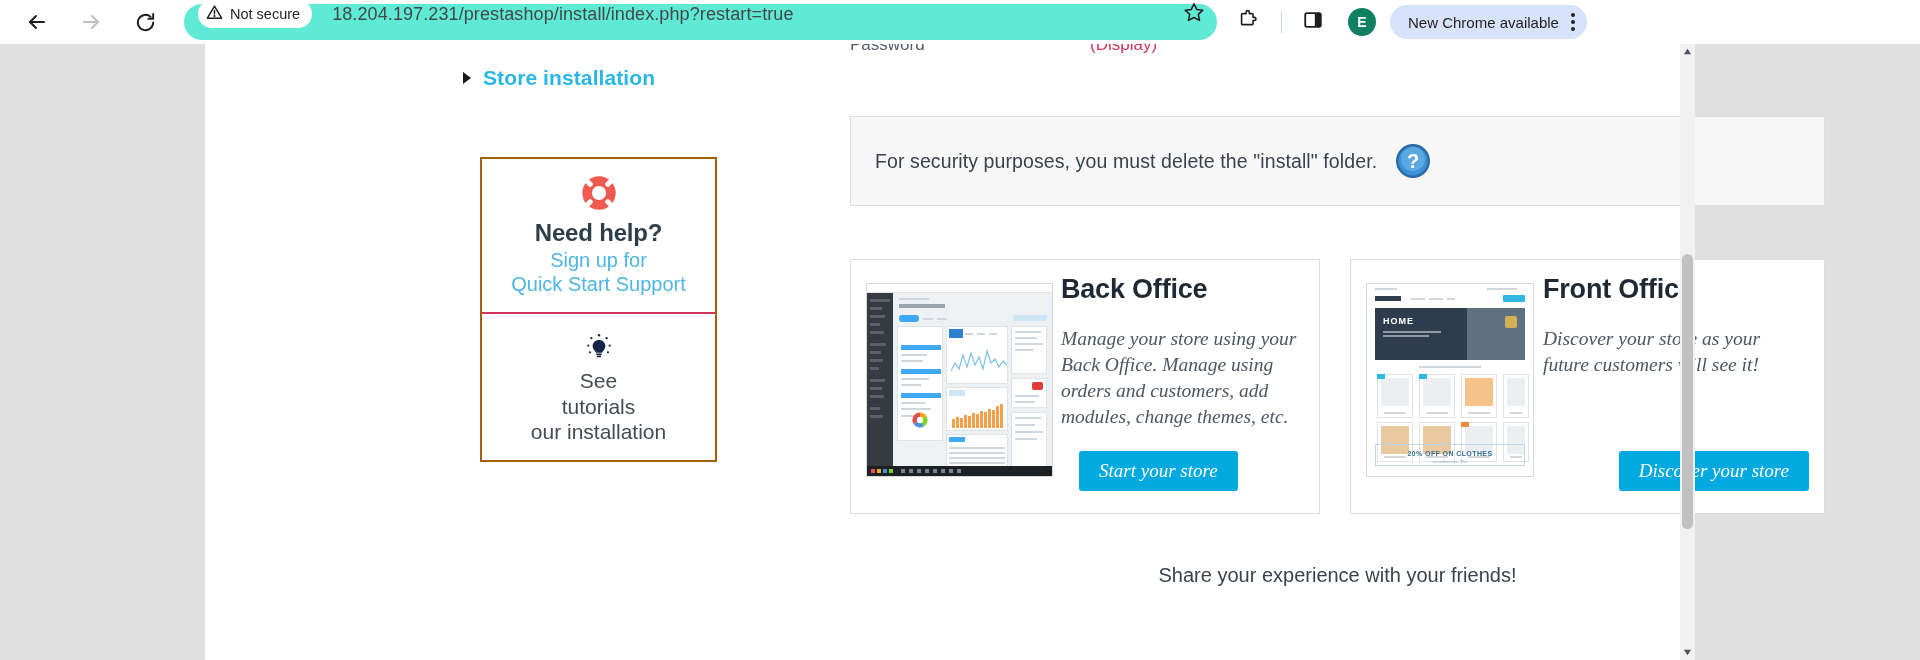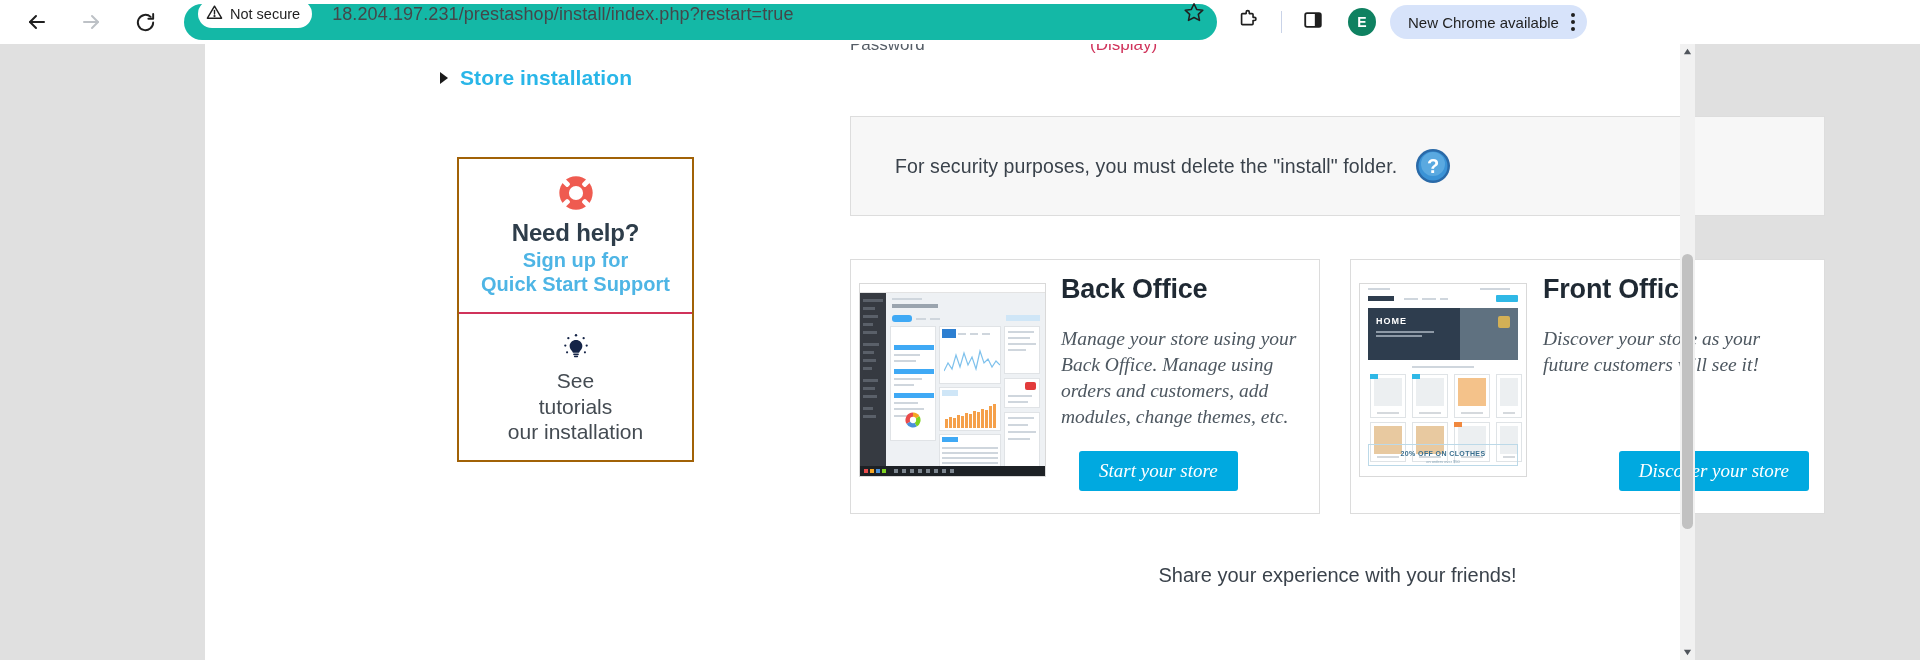--- a/index.html
+++ b/index.html
@@ -27,21 +27,21 @@
   }
   .nav-btn svg { display: block; }
   .nav-back { margin-left: 16px; }
   .nav-fwd  { margin-left: 12px; }
   .nav-rel  { margin-left: 12px; }
 
   .omnibox {
     margin-left: 18px;
     height: 36px;
     width: 1033px;
-    background: #14b8a6;
+    background: #5eead4;
     border-radius: 18px;
     display: flex; align-items: center;
     padding: 0 6px 16px 14px;
     flex: 0 0 auto;
   }
   .notsecure {
     display: flex; align-items: center;
     background: #ffffff;
     border-radius: 14px;
     height: 28px;
@@ -115,21 +115,21 @@
     background: #c1c1c1; border-radius: 6px;
   }
   .scroll-up, .scroll-down {
     position: absolute; right: 0; width: 15px; height: 15px;
     display: flex; align-items: center; justify-content: center;
   }
   .scroll-up { top: 0; }
   .scroll-down { bottom: 0; }
 
   
-  .left-col { position: absolute; left: 235px; top: 0; width: 255px; }
+  .left-col { position: absolute; left: 258px; top: 0; width: 255px; }
 
   .store-install {
     display: flex; align-items: center;
     margin-top: 22px;
   }
   .tri {
     width: 0; height: 0;
     border-left: 8px solid #1a1a1a;
     border-top: 6px solid transparent;
     border-bottom: 6px solid transparent;
@@ -152,21 +152,21 @@
   }
   .help-cell + .help-cell { border-top: 2px solid #d0335b; }
 
   .lifebuoy { margin: 0 auto 7px auto; display: block; }
   .help-title {
     font-size: 24px; font-weight: 700; color: #2e3d4a;
     letter-spacing: -0.2px; line-height: 1.05;
   }
   .help-sub {
     font-size: 20px; color: #4eb5e5; line-height: 1.18; margin-top: 4px;
-    font-weight: 700;
+    font-weight: 400;
   }
   .bulb { margin: 2px auto 4px auto; display: block; }
   .tut-text {
     font-size: 21px; color: #444b52; line-height: 1.2; font-weight: 400;
   }
 
   
   .main { position: absolute; left: 645px; top: 0; width: 982px; }
 
   .pwd-row {
@@ -177,46 +177,46 @@
     position: absolute; left: 0; top: -9px;
     font-size: 17px; color: #555d66;
   }
   .pwd-display {
     position: absolute; left: 240px; top: -9px;
     font-size: 17px; color: #d0335b;
   }
 
   .security-box {
     position: absolute; top: 72px; left: 0;
-    width: 975px; height: 100px;
+    width: 975px; height: 90px;
     background: #f7f7f7;
     border: 1px solid #dddddd;
     display: flex; align-items: center;
-    padding-left: 44px;
+    padding-left: 24px;
   }
   .security-text {
     font-size: 19.5px; color: #3a424b; letter-spacing: 0.1px;
   }
   .qmark {
     width: 36px; height: 36px; margin-left: 18px; flex: 0 0 auto;
   }
 
   
   .cards { position: absolute; top: 215px; left: 0; width: 975px; height: 255px; }
   .card {
     position: absolute; top: 0;
     height: 255px;
     border: 1px solid #dcdcdc;
     background: #ffffff;
   }
   .card-bo { left: 0; width: 470px; }
   .card-fo { left: 500px; width: 475px; }
 
   .thumb {
-    position: absolute; top: 23px; left: 8px;
+    position: absolute; top: 23px; left: 15px;
     border: 1px solid #d9d9d9;
     background: #22c55e;
     overflow: hidden;
   }
   .thumb-bo { width: 187px; height: 194px; }
   .thumb-fo { width: 168px; height: 194px; }
 
   .card-title {
     position: absolute; top: 14px;
     font-size: 27px; font-weight: 700; color: #1f2933;

